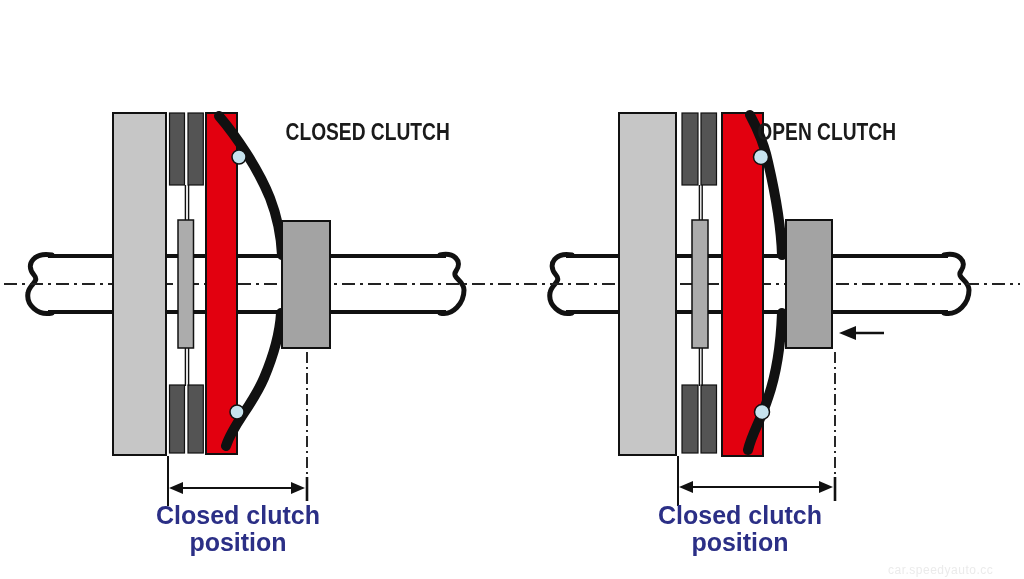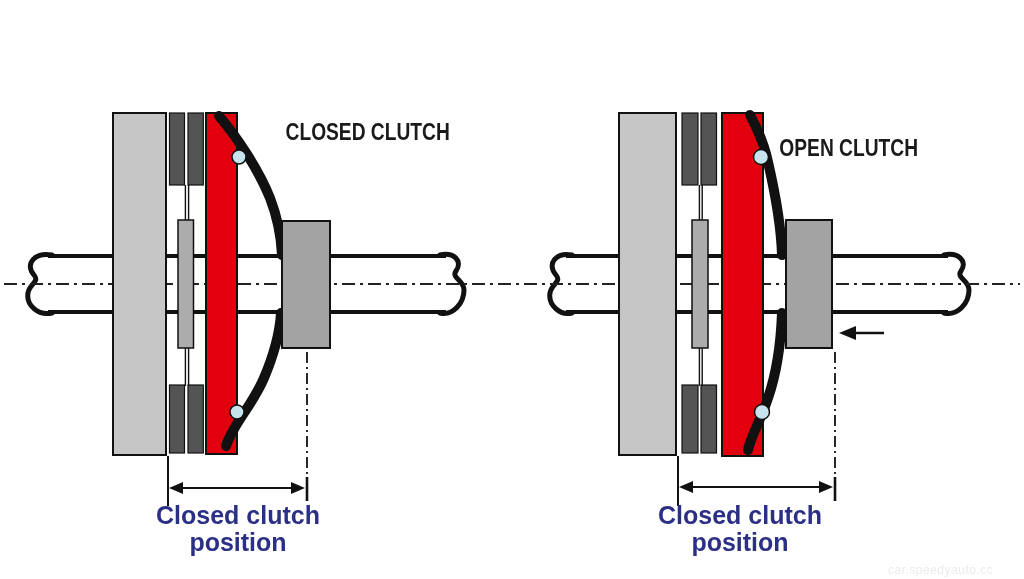--- a/index.html
+++ b/index.html
@@ -129,21 +129,21 @@
     <polygon points="833,487 819,481 819,493" fill="var(--line)"></polygon>
 
     <path d="M 884 333 H 854" stroke="var(--line)" stroke-width="2.5" fill="none"></path>
     <polygon points="839,333 856,326 856,340" fill="var(--line)"></polygon>
   </svg>
 
   <div class="hdr" style="left:263px;">
     <span class="squeeze">CLOSED CLUTCH</span>
   </div>
 
-  <div class="hdr" style="left:744px;margin-top:16px;">
+  <div class="hdr" style="left:722px;">
     <span class="squeeze">OPEN CLUTCH</span>
   </div>
 
   <div class="dim-label" style="left:133px;">
     <div>Closed clutch</div>
     <div>position</div>
   </div>
 
   <div class="dim-label" style="left:635px;">
     <div>Closed clutch</div>

